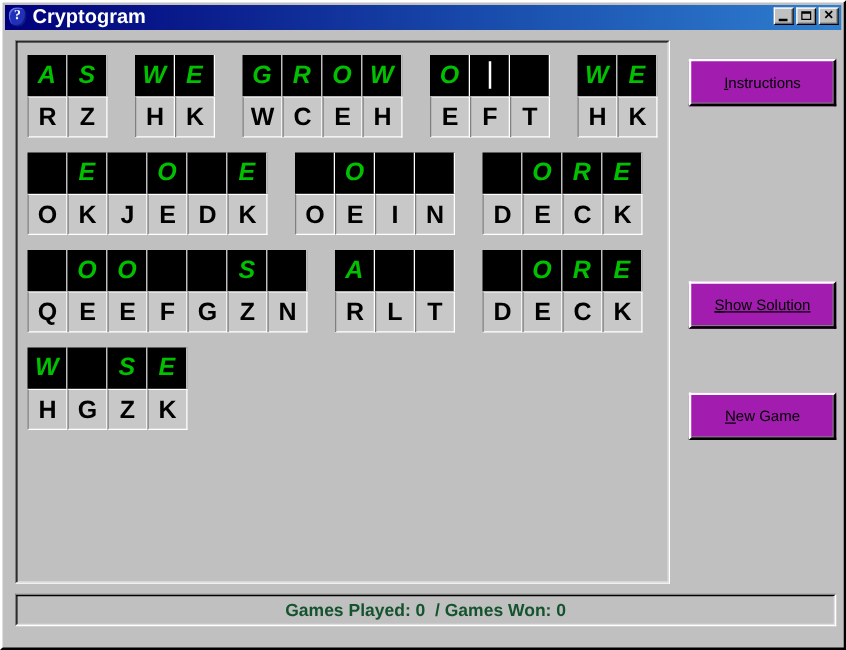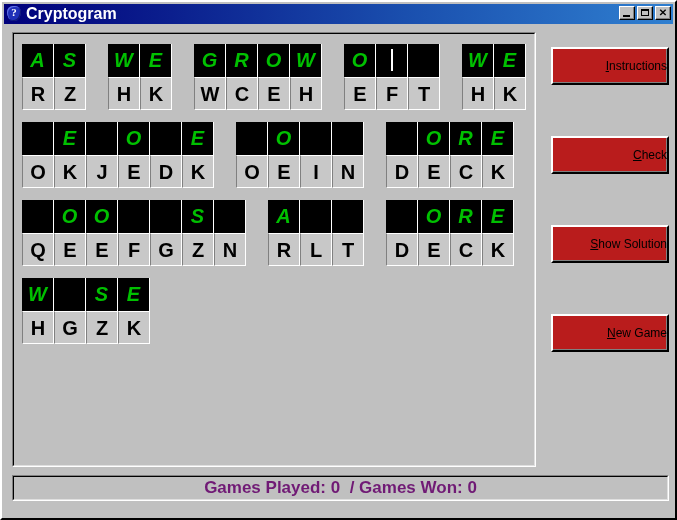--- a/index.html
+++ b/index.html
@@ -104,53 +104,53 @@
     border-top:1px solid #ffffff;
     border-left:1px solid #808080;
     border-right:1px solid #ffffff;
     border-bottom:1px solid #ffffff;
   }
   .letter-cell.first{border-left:1px solid #808080;}
 
   
   .btn{
     position:absolute;width:118px;height:38px;
-    background:#b91c1c;
+    background:#a21caf;
     border-top:2px solid #ffffff;border-left:2px solid #ffffff;
     border-right:2px solid #000000;border-bottom:2px solid #000000;
     box-shadow:inset -1px -1px 0 #808080;
     box-sizing:border-box;
     font-size:12px;color:#000000;
-    display:flex;align-items:center;justify-content:flex-end;
+    display:flex;align-items:center;justify-content:center;
     cursor:default;font-family:"Liberation Sans",sans-serif;
   }
   .btn u{text-decoration:underline;}
   #btn-instructions{left:549px;top:45px;}
   #btn-check{left:549px;top:134px;}
-  #btn-solution{left:549px;top:223px;}
+  #btn-solution{left:549px;top:223px;text-decoration:underline;}
   #btn-newgame{left:549px;top:312px;}
   #btn-exit{left:549px;top:401px;}
 
   
   .statusbar{
     position:absolute;left:10px;top:473px;width:657px;height:26px;
     background:#c0c0c0;
     border-top:1px solid #808080;border-left:1px solid #808080;
     border-right:1px solid #ffffff;border-bottom:1px solid #ffffff;
     box-sizing:border-box;
     display:flex;align-items:center;justify-content:center;
   }
   .statusbar .inner{
     position:absolute;left:0;top:0;right:0;bottom:0;
     border-top:1px solid #000000;border-left:1px solid #000000;
     border-right:1px solid #dfdfdf;border-bottom:1px solid #dfdfdf;
     display:flex;align-items:center;justify-content:center;
     box-sizing:border-box;
   }
-  .status-text{font-size:17px;font-weight:bold;color:#701a75;white-space:pre;}
+  .status-text{font-size:14px;font-weight:bold;color:#14532d;white-space:pre;}
 </style>
 </head>
 <body>
 
 <div id="app">
 
   <div class="titlebar">
     <div class="title-icon">
       <div class="badge"></div>
       <div class="qm">?</div>
@@ -384,23 +384,20 @@
               <div class="letter-cell">K</div>
             </div>
           </div>
         </div>
       </div>
   </div>
 
   <div class="btn" id="btn-instructions">
     <span><span></span><u>I</u><span>nstructions</span></span>
   </div>
-  <div class="btn" id="btn-check">
-    <span><span></span><u>C</u><span>heck</span></span>
-  </div>
   <div class="btn" id="btn-solution">
     <span><span></span><u>S</u><span>how Solution</span></span>
   </div>
   <div class="btn" id="btn-newgame">
     <span><span></span><u>N</u><span>ew Game</span></span>
   </div>
 
   <div class="statusbar">
     <div class="inner">
       <span class="status-text">Games Played: 0  / Games Won: 0</span>

